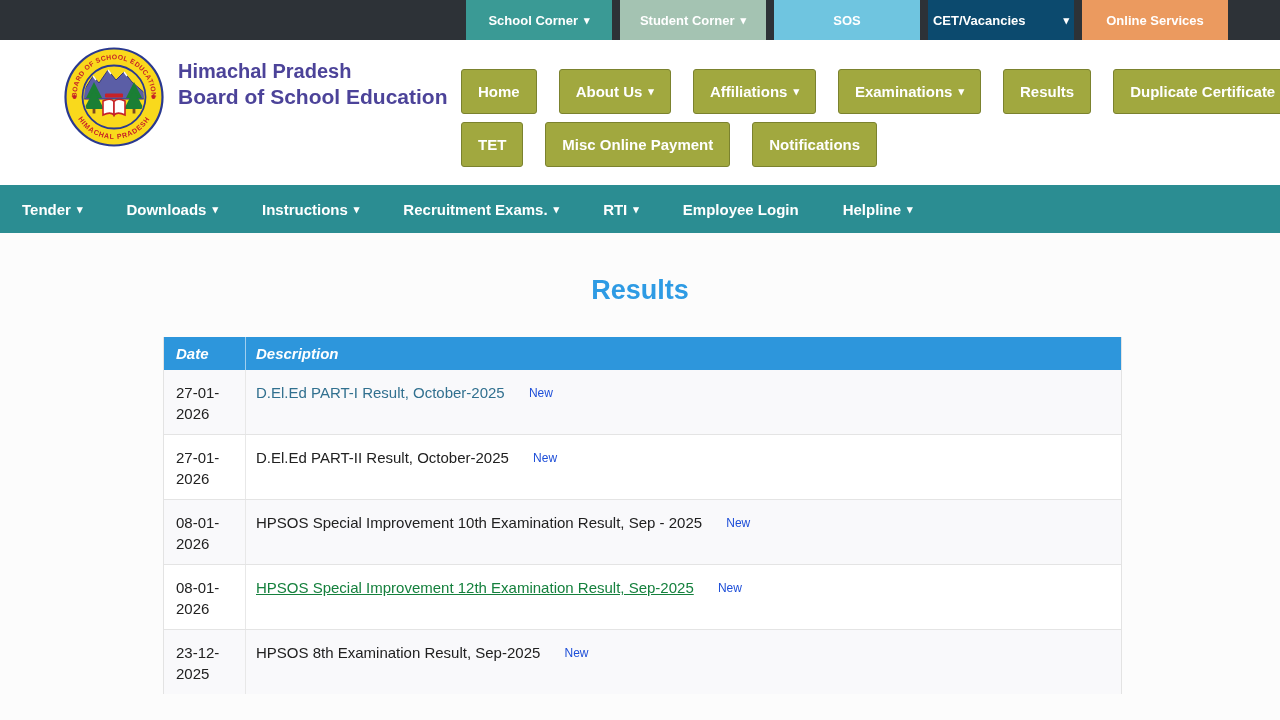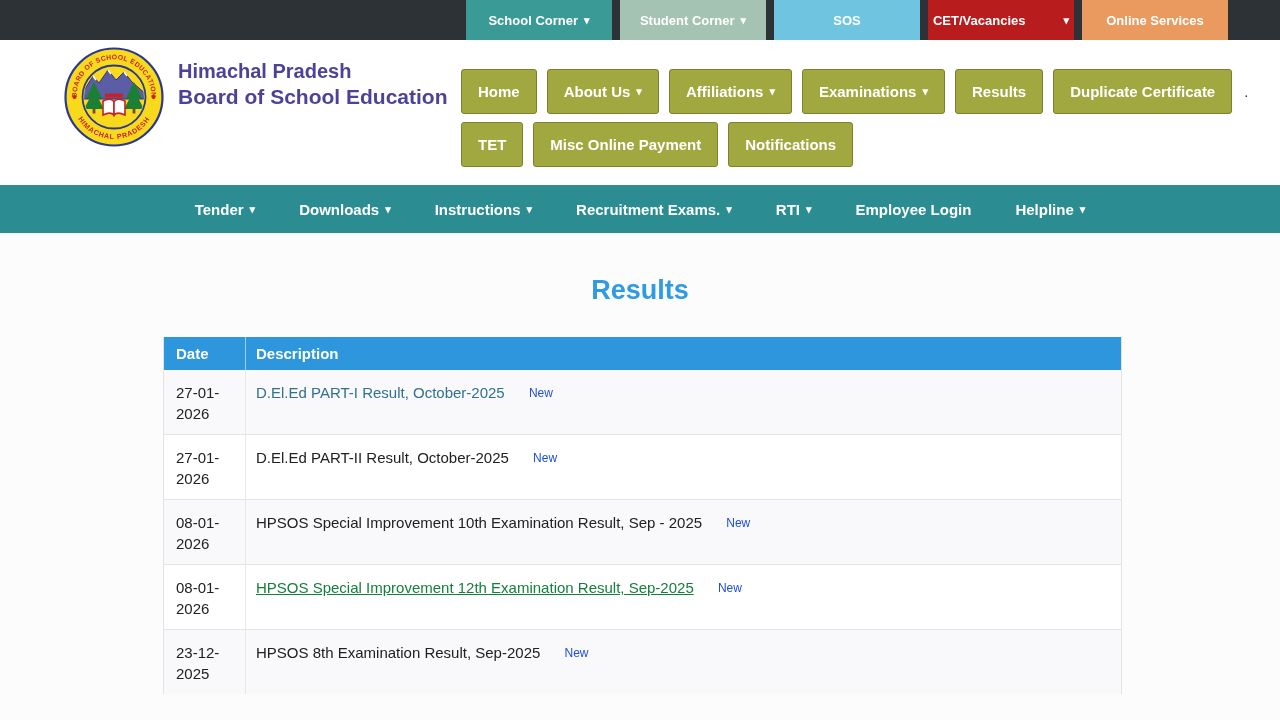--- a/index.html
+++ b/index.html
@@ -15,41 +15,41 @@
 
   
   .header { height:145px; background:#ffffff; position:relative; }
   .logo { position:absolute; left:64px; top:7px; width:100px; height:100px; }
   .brand { position:absolute; left:178px; top:19px; }
   .brand-line1 { font-size:20px; font-weight:700; color:#4c4399; line-height:1.25; }
   .brand-line2 { font-size:21px; font-weight:700; color:#4c4399; line-height:1.2; }
   .brand-line3 { font-size:16px; color:#8e8e8e; margin-top:4px; }
 
   .navbtns { position:absolute; left:461px; top:29px; width:790px; }
-  .nav-row { display:flex; gap:10px; margin-bottom:8px; align-items:center; }
+  .nav-row { display:flex; gap:22px; margin-bottom:8px; align-items:center; }
   .navbtn { background:#a1a83f; border:1px solid #7b822e; color:#fff; font-weight:700;
     font-size:15px; padding:13px 16px; border-radius:3px; font-family:inherit;
     cursor:pointer; white-space:nowrap; display:flex; align-items:center; }
   .stray-dot { color:#333; font-size:15px; margin-left:2px; }
 
   .caret { margin-left:6px; font-size:11px; }
 
   
   .menubar { height:48px; background:#2b8d92; display:flex; align-items:center;
-    justify-content:center; }
+    }
   .menu-item { color:#fff; font-size:15px; font-weight:700; padding:0 22px;
     cursor:pointer; display:flex; align-items:center; }
 
   
   .content { padding-top:42px; background:#fcfcfc; }
   .page-title { text-align:center; color:#2e9be4; font-size:27px; font-weight:700; }
   .results-table { width:959px; margin:31px 0 0 163px; background:#fff;
     border-left:1px solid #e3e3e3; border-right:1px solid #e3e3e3; }
   .thead { display:grid; grid-template-columns:82px 1fr; background:#2d96dc;
-    color:#fff; font-weight:700; font-size:15px; }
+    color:#fff; font-weight:700; font-size:15px;font-style:italic; }
   .th { padding:8px 8px 8px 12px; }
   .th-date { border-right:1px solid rgba(255,255,255,0.55); }
   .th-desc { padding-left:10px; }
   .trow { display:grid; grid-template-columns:82px 1fr; border-top:1px solid #e4e4e4;
     min-height:58px; }
   .trow:first-child { border-top:none; }
   .trow:nth-child(odd) { background:#f9f9fb; }
   .trow:nth-child(even) { background:#ffffff; }
   .td-date { padding:12px 8px 10px 12px; font-size:15px; color:#212121; line-height:1.4;
     border-right:1px solid #e8e8e8; }
@@ -73,21 +73,21 @@
         <div class="tab" style="background-color: rgb(164, 195, 178);">
           <span>Student Corner</span>
           <span class="caret">▾</span>
         </div>
 
         <div class="tab" style="background-color: rgb(111, 197, 224);">
           <span>SOS</span>
 
         </div>
 
-        <div class="tab" style="background-color: #b91c1c; gap: 32px;">
+        <div class="tab" style="background-color: #0c4a6e; gap: 32px;">
           <span>CET/Vacancies</span>
           <span class="caret">▾</span>
         </div>
 
         <div class="tab" style="background-color: rgb(235, 154, 95);">
           <span>Online Services</span>
 
         </div>
 
     </div>

